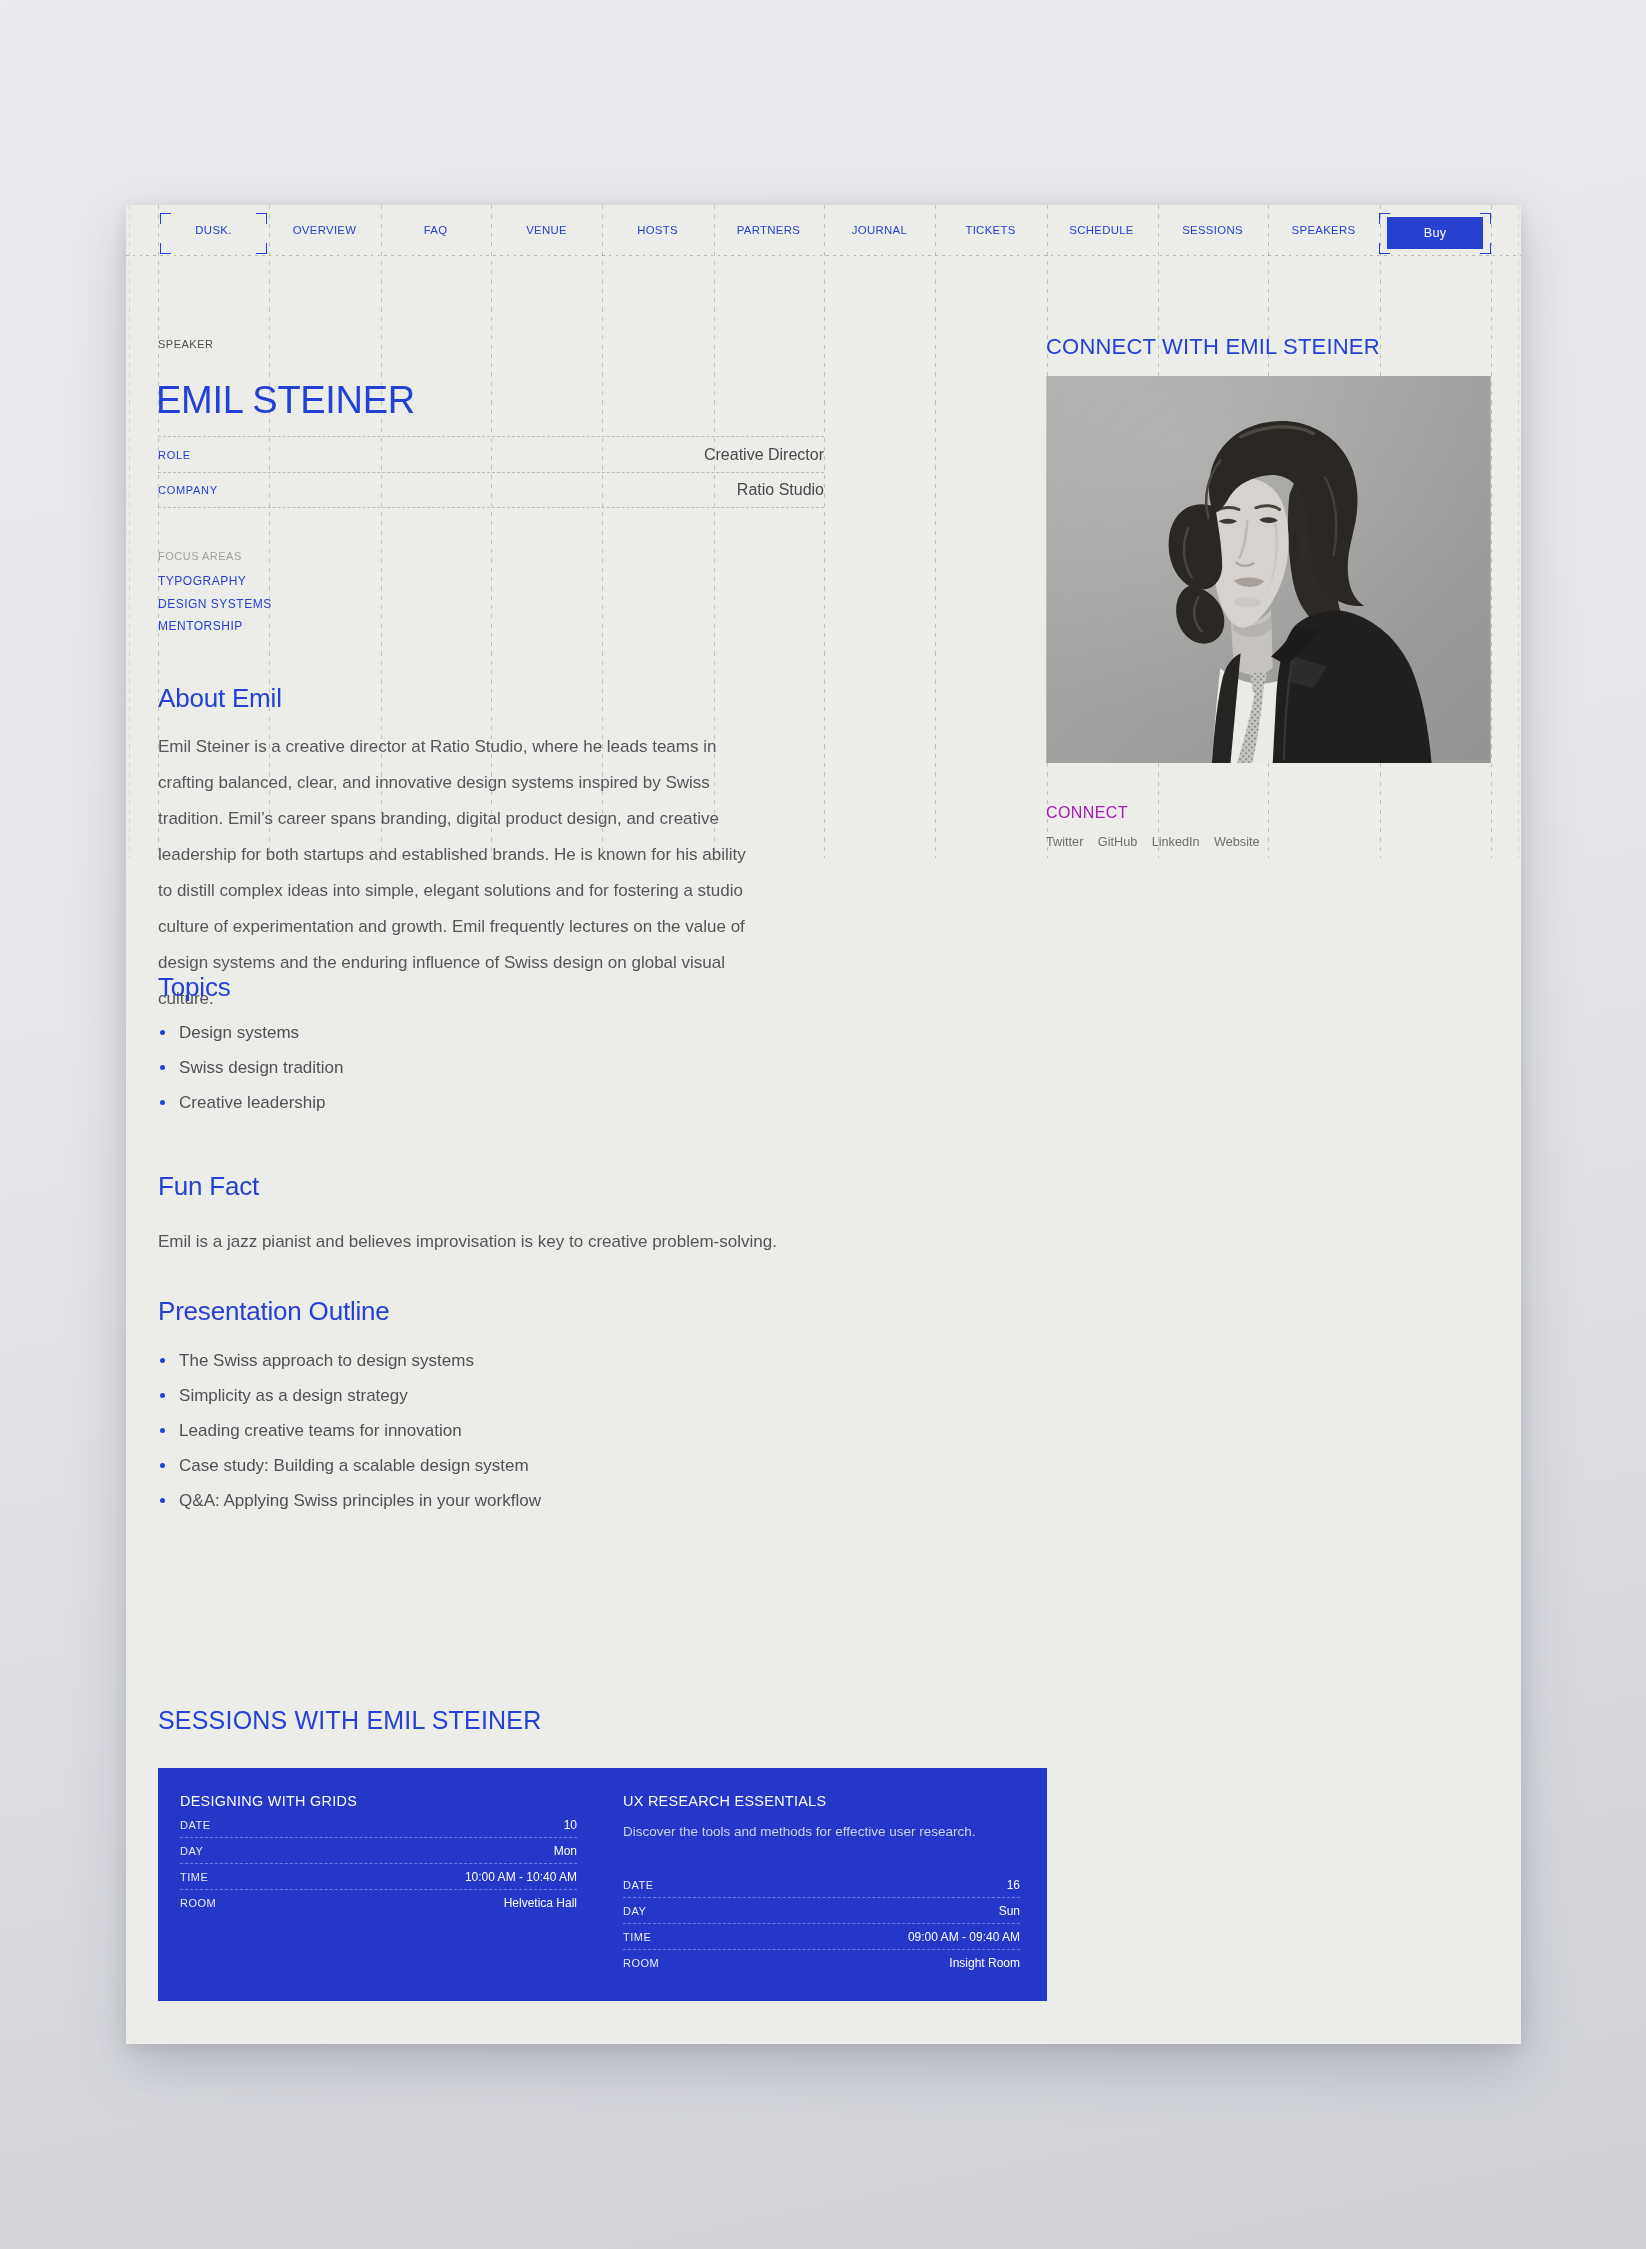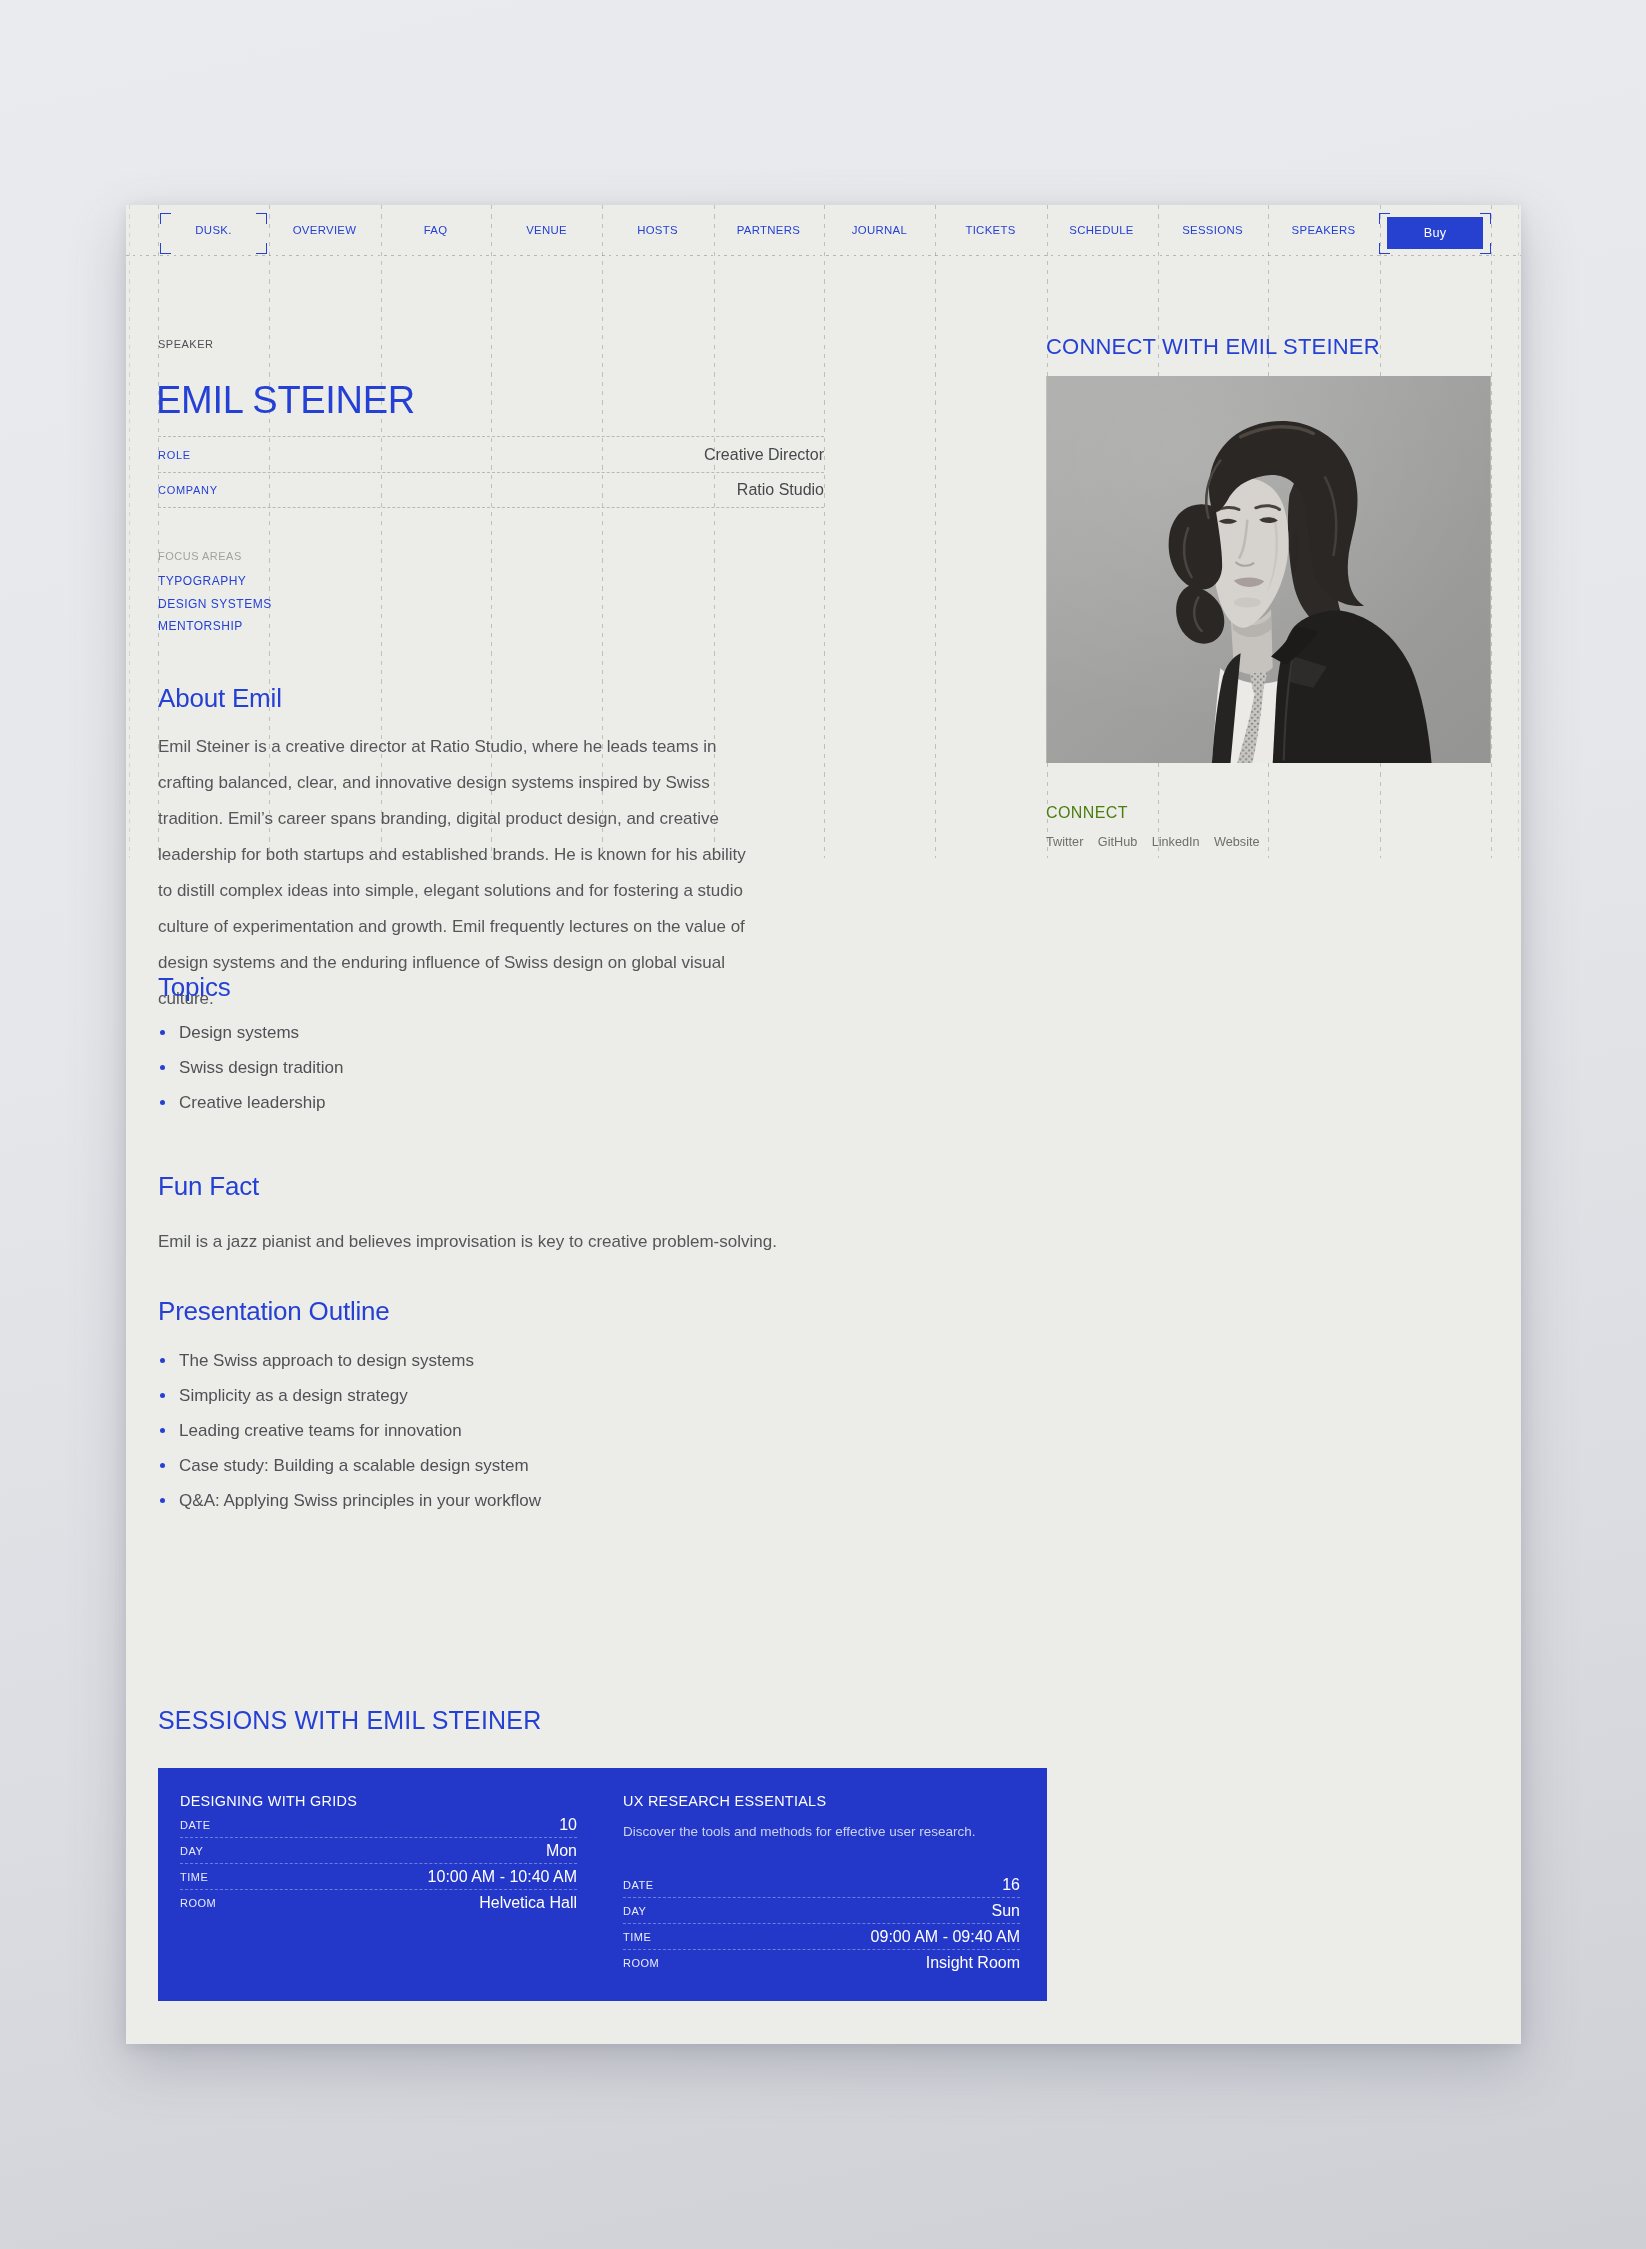--- a/index.html
+++ b/index.html
@@ -59,37 +59,37 @@
   .body-text{ position:absolute; left:32px; font-size:17px; line-height:36px; color:#55565a; }
   .blist{ position:absolute; left:32px; list-style:none; }
   .blist li{ height:35px; display:flex; align-items:center; font-size:17px; color:#505156; }
   .dot{ width:5px; height:5px; border-radius:50%; background:#2540d4; margin:0 14.4px 0 1.7px; flex:0 0 auto; }
   
   .connect-h{ position:absolute; left:920px; top:129px; font-size:22px; font-weight:500;
               color:#2540d4; letter-spacing:0.2px; }
   .photo{ position:absolute; left:920px; top:171px; width:445px; height:387px; overflow:hidden; }
   .photo svg{ display:block; width:445px; height:387px; }
   .connect-label{ position:absolute; left:920px; top:599px; font-size:16px; font-weight:500;
-                  color:#4d7c0f; letter-spacing:0.4px; }
+                  color:#a21caf; letter-spacing:0.4px; }
   .social{ position:absolute; left:920px; top:630px; display:flex; gap:14.4px; }
   .social a{ font-size:12.7px; color:#6e6f69; text-decoration:none; cursor:pointer; }
   
   .sessions-h{ position:absolute; left:32px; top:1501px; font-size:25px; font-weight:500;
                color:#2540d4; letter-spacing:0.2px; }
   .panel{ position:absolute; left:32px; top:1563px; width:889px; height:233px;
           background:#2337c9; display:flex; gap:46px; padding:25px 24px 0 22px; }
   .card{ width:397px; }
   .card-title{ font-size:14.4px; font-weight:500; letter-spacing:0.3px; color:#ffffff; }
   .card-desc{ margin-top:11px; height:49px; font-size:13.5px; line-height:23px; color:#ccd3ef; }
   .card-table{ margin-top:3px; }
   .card-row{ height:26px; display:flex; justify-content:space-between; align-items:center;
              border-bottom:0.8px dashed rgba(200,210,245,.45); }
   .card-row:last-child{ border-bottom:none; }
   .card-row .k{ font-size:11px; letter-spacing:0.5px; color:#e9ecfb; }
-  .card-row .v{ font-size:16px; color:#ffffff; }
+  .card-row .v{ font-size:12px; color:#ffffff; }
 </style>
 </head>
 <body>
 
 <div class="page">
 
   <div class="grid">
     <i class="vl edge" style="left:3.4px"></i>
     <i class="vl" style="left:32px"></i>
     <i class="vl" style="left:143px"></i>

